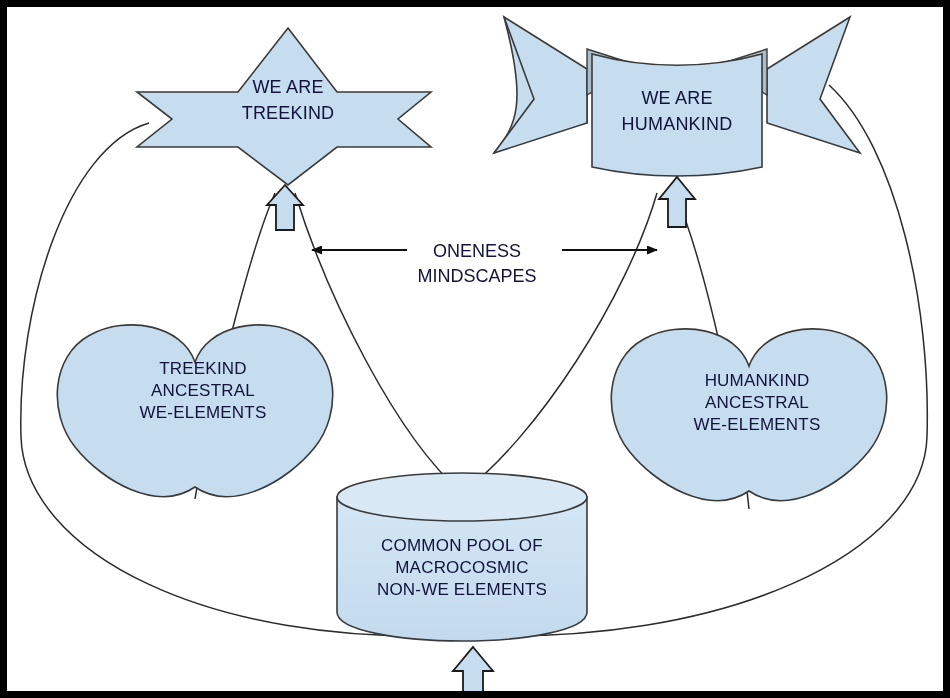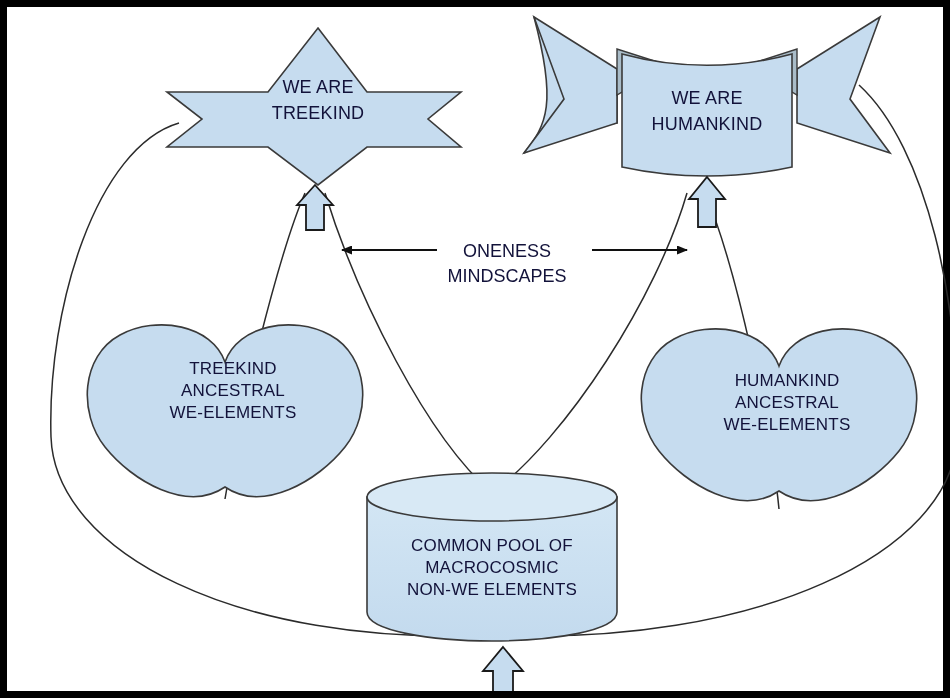--- a/index.html
+++ b/index.html
@@ -7,21 +7,20 @@
   body{
     font-family:"Liberation Sans","DejaVu Sans",sans-serif;
     width:950px;height:698px;overflow:hidden;
   }
   #diagram-frame{
     position:relative;
     width:950px;height:698px;
     box-sizing:border-box;
     border:7px solid #000000;
     background:#ffffff;
-    padding-left:30px;
   }
   svg#diagram-canvas{display:block;width:936px;height:684px;}
   .shape-fill{fill:#c6dcef;stroke:#3a3a3a;stroke-width:1.6;}
   .fold-fill{fill:#a9bcc8;stroke:#3a3a3a;stroke-width:1.4;}
   .arrow-block{fill:#c6dcef;stroke:#1a1a1a;stroke-width:1.8;}
   .flow-line{fill:none;stroke:#2b2b2b;stroke-width:1.5;}
   .pointer-line{fill:none;stroke:#101010;stroke-width:2;}
   .node-label{
     font-family:"Liberation Sans","DejaVu Sans",sans-serif;
     font-size:17px;

